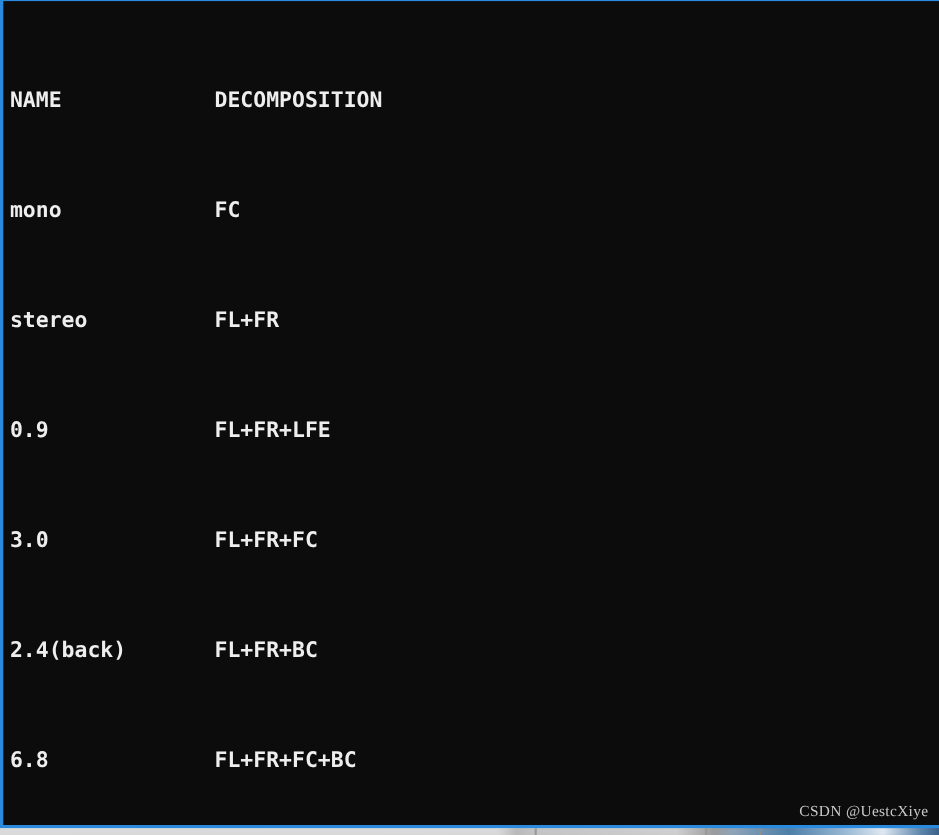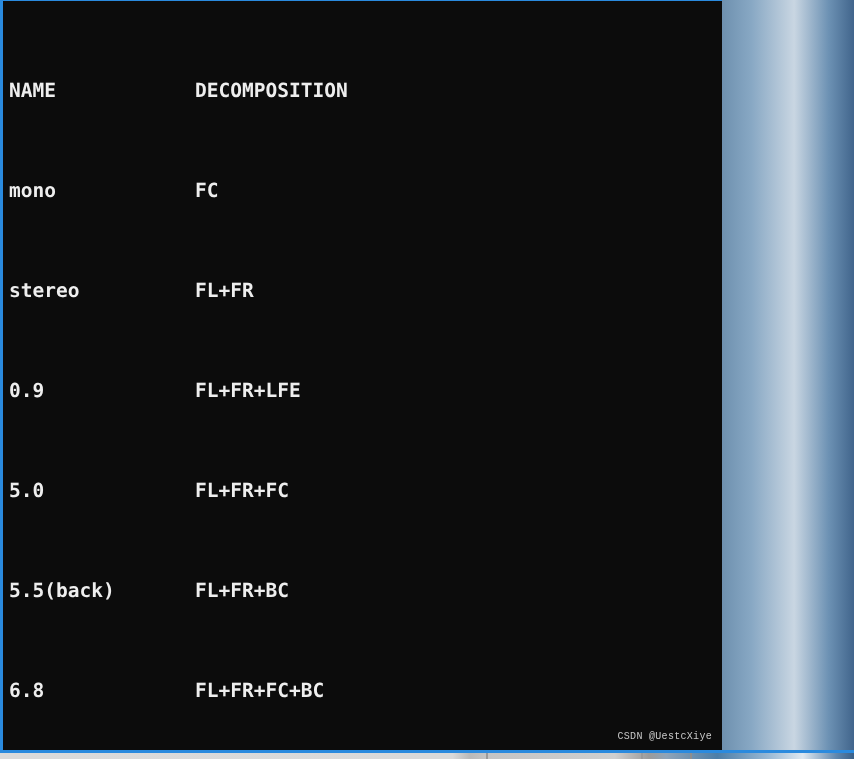--- a/index.html
+++ b/index.html
@@ -26,21 +26,21 @@
         #c2c2c2 55%, #c6c6c6 74%,
         #9aa7b4 76%, #5b7f9f 82%,
         #88a8c4 88%, #c9d6e2 93%,
         #6d92b4 97%, #41658c 100%);
   }
 
   
   #terminal-window {
     position: absolute;
     left: 0; top: 0;
-    width: 722px;
+    width: 854px;
     height: 750px;
     background: #0c0c0c;
     border-left: 3px solid #2a8ade;
     border-top: 1px solid #2a8ade;
     box-sizing: border-box;
     overflow: hidden;
   }
   #terminal-bottom-border {
     position: absolute;
     left: 0;
@@ -77,22 +77,22 @@
   }
   .col-decomp {
     display: inline-block;
   }
 
   
   #watermark {
     position: absolute;
     right: 10px;
     top: 730px;
-    font-family: Liberation Mono, monospace;
-    font-size: 10px;
+    font-family: Liberation Serif, serif;
+    font-size: 14px;
     font-weight: normal;
     color: #c9c9c9;
     letter-spacing: 0.3px;
     white-space: nowrap;
     text-align: right;
   }
 
   
   #taskbar-sliver {
     position: absolute;
@@ -134,23 +134,23 @@
   <div id="terminal-buffer">
 
     <div class="term-line"><span class="col-name">NAME</span><span class="col-decomp">DECOMPOSITION</span></div>
 
     <div class="term-line"><span class="col-name">mono</span><span class="col-decomp">FC</span></div>
 
     <div class="term-line"><span class="col-name">stereo</span><span class="col-decomp">FL+FR</span></div>
 
     <div class="term-line"><span class="col-name">0.9</span><span class="col-decomp">FL+FR+LFE</span></div>
 
-    <div class="term-line"><span class="col-name">5.0</span><span class="col-decomp">FL+FR+FC</span></div>
-
-    <div class="term-line"><span class="col-name">5.5(back)</span><span class="col-decomp">FL+FR+BC</span></div>
+    <div class="term-line"><span class="col-name">3.0</span><span class="col-decomp">FL+FR+FC</span></div>
+
+    <div class="term-line"><span class="col-name">2.4(back)</span><span class="col-decomp">FL+FR+BC</span></div>
 
     <div class="term-line"><span class="col-name">6.8</span><span class="col-decomp">FL+FR+FC+BC</span></div>
 
     
 
     
 
     
 
     

